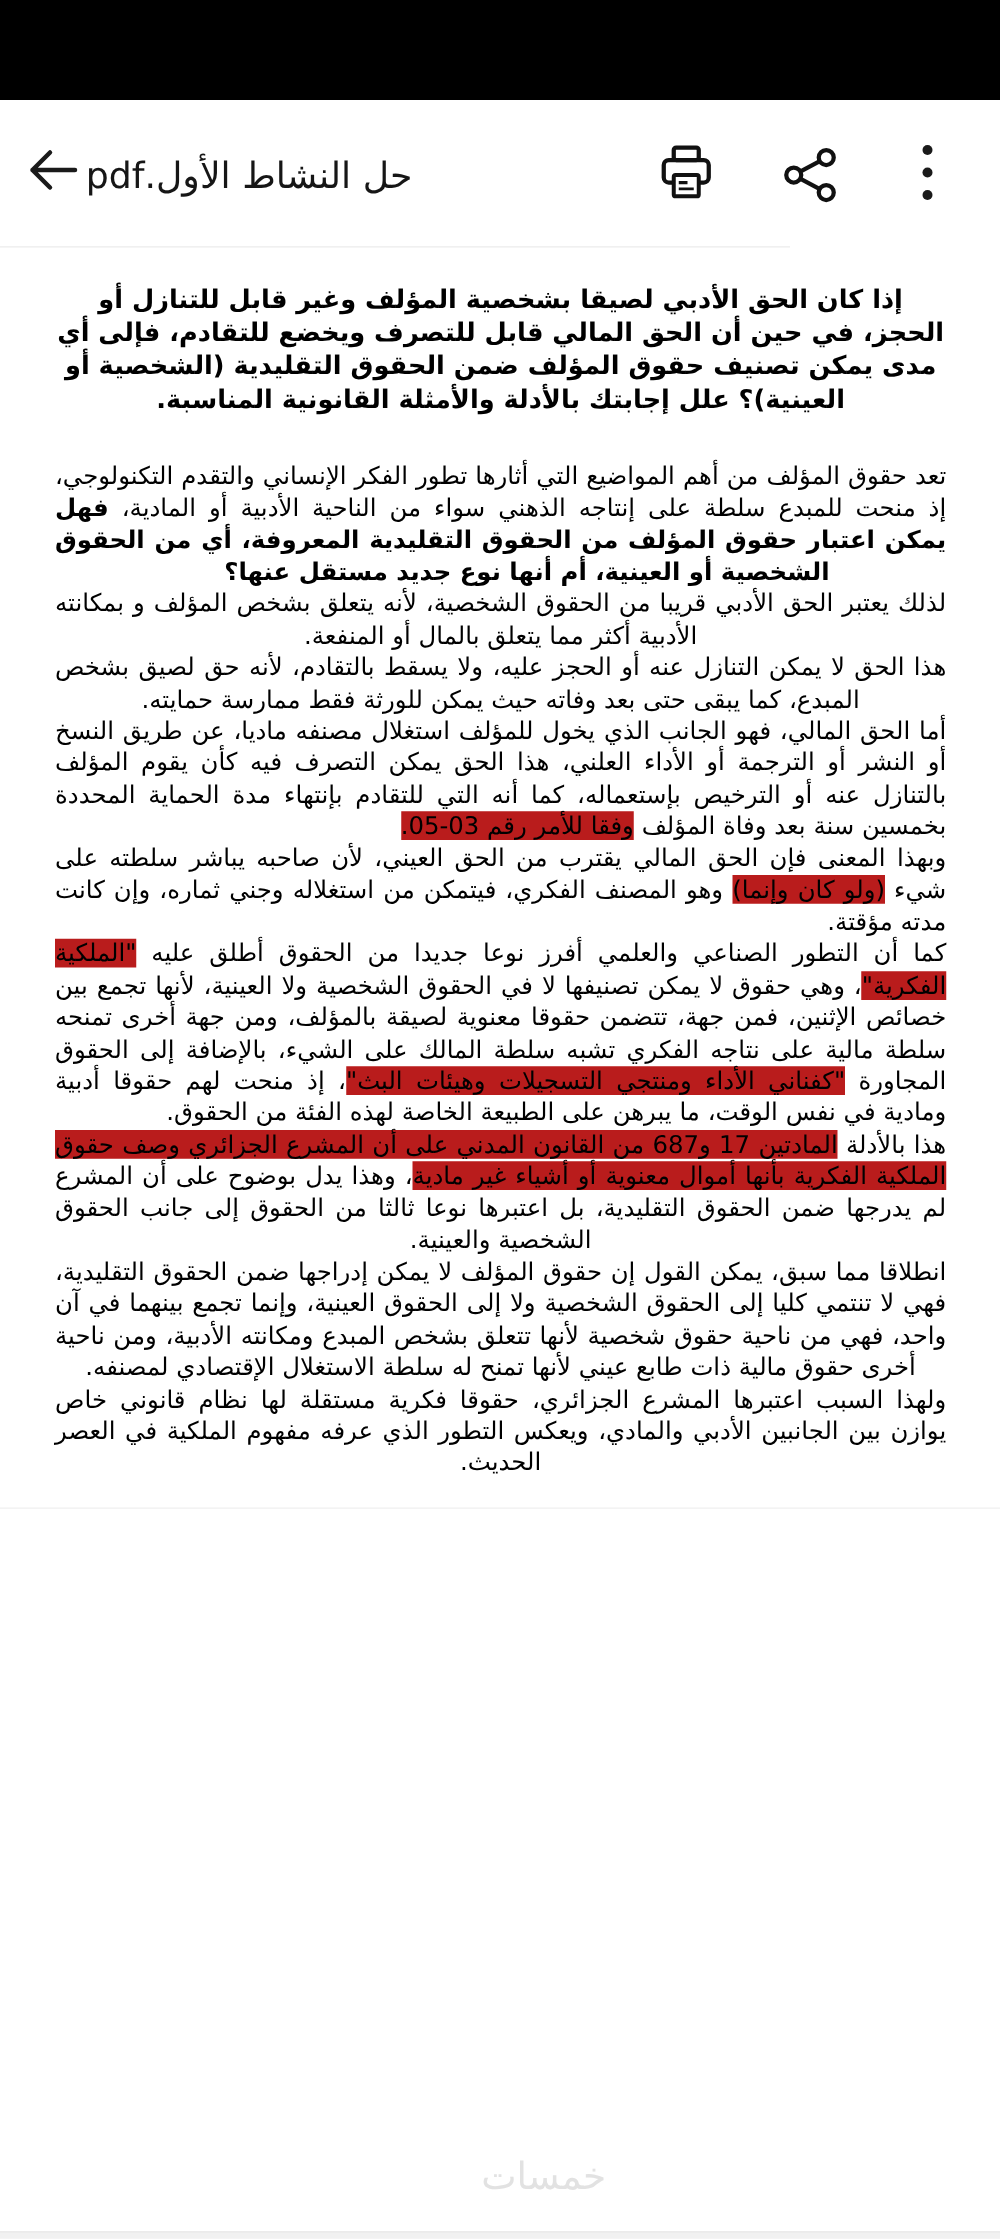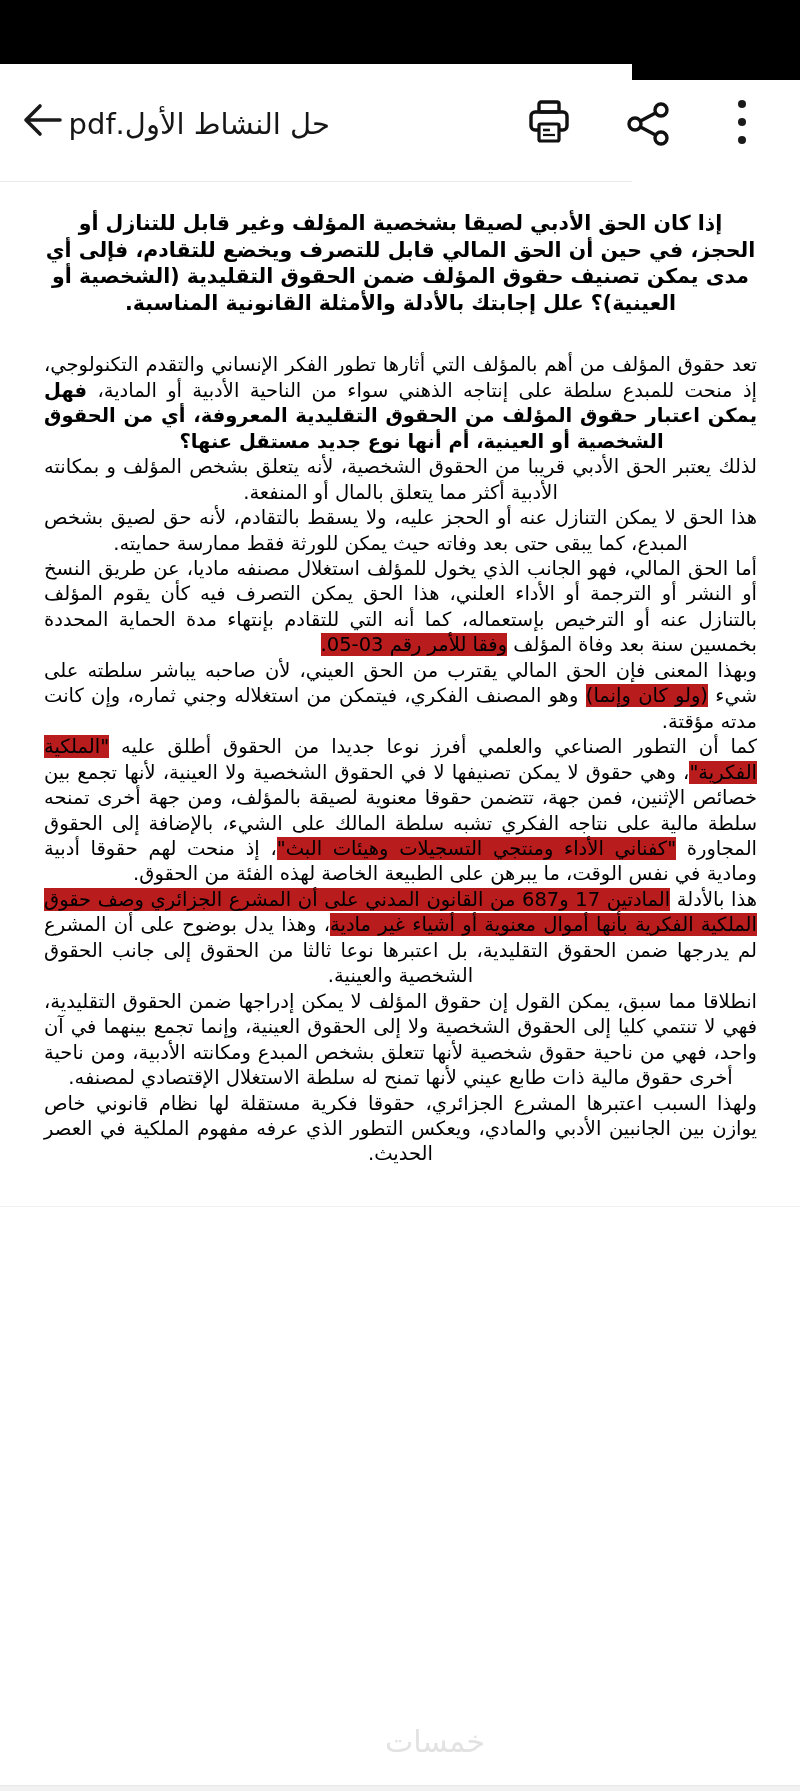--- a/index.html
+++ b/index.html
@@ -3,33 +3,33 @@
 <meta charset="utf-8">
 <style>
   html,body{margin:0;padding:0;}
   body{
     width:800px;height:1791px;position:relative;overflow:hidden;
     background:#ffffff;font-family:"DejaVu Sans",sans-serif;
   }
   
   .status-bar{position:absolute;top:0;left:0;width:800px;height:80px;background:#000000;}
   
-  .app-bar{position:absolute;top:64px;left:0;width:632px;height:117px;background:#ffffff;border-bottom:1px solid #ececec;}
+  .app-bar{position:absolute;top:80px;left:0;width:632px;height:117px;background:#ffffff;border-bottom:1px solid #ececec;}
   .app-bar .icon-btn{position:absolute;background:none;border:none;padding:0;cursor:pointer;}
   .back-btn{left:18px;top:32px;width:48px;height:48px;}
   .page-title{
     position:absolute;right:302px;top:36px;height:48px;line-height:48px;
     font-size:29px;color:#161616;direction:rtl;white-space:nowrap;
   }
   .print-btn{left:524px;top:33px;width:50px;height:50px;}
   .share-btn{left:626px;top:37px;width:46px;height:46px;}
   .menu-btn{left:726px;top:34px;width:32px;height:48px;display:flex;flex-direction:column;align-items:center;justify-content:center;gap:10px;}
   .menu-btn .dot{width:8px;height:8px;border-radius:50%;background:#1a1a1a;}
   
-  .doc{position:absolute;top:186px;left:0;width:800px;height:1587px;background:#ffffff;}
+  .doc{position:absolute;top:202px;left:0;width:800px;height:1587px;background:#ffffff;}
   .doc-inner{margin:0 43px 0 44px;direction:rtl;color:#000;}
   .doc-heading{
     margin:24px 0 0 0;font-weight:bold;font-size:20.5px;line-height:26.6px;
     text-align:center;color:#000;
   }
   .paragraphs{margin-top:36px;font-size:19.5px;line-height:25.45px;}
   .para{margin:0;text-align:justify;text-align-last:center;}
   .para.last-right{text-align-last:right;}
   .run-normal{}
   .run-bold{font-weight:bold;margin-left:42px;}
@@ -88,21 +88,21 @@
         <span class="dot"></span>
         <span class="dot"></span>
     </span>
   </button>
 </header>
 
 <main class="doc" dir="rtl" lang="ar">
   <div class="doc-inner">
     <p class="doc-heading">إذا كان الحق الأدبي لصيقا بشخصية المؤلف وغير قابل للتنازل أو الحجز، في حين أن الحق المالي قابل للتصرف ويخضع للتقادم، فإلى أي مدى يمكن تصنيف حقوق المؤلف ضمن الحقوق التقليدية (الشخصية أو العينية)؟ علل إجابتك بالأدلة والأمثلة القانونية المناسبة.</p>
     <div class="paragraphs">
-        <p class="para"><span class="run-normal">تعد حقوق المؤلف من أهم بالمؤلف التي أثارها تطور الفكر الإنساني والتقدم التكنولوجي، إذ منحت للمبدع سلطة على إنتاجه الذهني سواء من الناحية الأدبية أو المادية، </span><span class="run-bold">فهل يمكن اعتبار حقوق المؤلف من الحقوق التقليدية المعروفة، أي من الحقوق الشخصية أو العينية، أم أنها نوع جديد مستقل عنها؟</span></p>
+        <p class="para"><span class="run-normal">تعد حقوق المؤلف من أهم المواضيع التي أثارها تطور الفكر الإنساني والتقدم التكنولوجي، إذ منحت للمبدع سلطة على إنتاجه الذهني سواء من الناحية الأدبية أو المادية، </span><span class="run-bold">فهل يمكن اعتبار حقوق المؤلف من الحقوق التقليدية المعروفة، أي من الحقوق الشخصية أو العينية، أم أنها نوع جديد مستقل عنها؟</span></p>
         <p class="para"><span class="run-normal">لذلك يعتبر الحق الأدبي قريبا من الحقوق الشخصية، لأنه يتعلق بشخص المؤلف و بمكانته الأدبية أكثر مما يتعلق بالمال أو المنفعة.</span></p>
         <p class="para"><span class="run-normal">هذا الحق لا يمكن التنازل عنه أو الحجز عليه، ولا يسقط بالتقادم، لأنه حق لصيق بشخص المبدع، كما يبقى حتى بعد وفاته حيث يمكن للورثة فقط ممارسة حمايته.</span></p>
         <p class="para last-right"><span class="run-normal">أما الحق المالي، فهو الجانب الذي يخول للمؤلف استغلال مصنفه ماديا، عن طريق النسخ أو النشر أو الترجمة أو الأداء العلني، هذا الحق يمكن التصرف فيه كأن يقوم المؤلف بالتنازل عنه أو الترخيص بإستعماله، كما أنه التي للتقادم بإنتهاء مدة الحماية المحددة بخمسين سنة بعد وفاة المؤلف </span><span class="run-highlight">وفقا للأمر رقم 03-05.</span></p>
         <p class="para last-right"><span class="run-normal">وبهذا المعنى فإن الحق المالي يقترب من الحق العيني، لأن صاحبه يباشر سلطته على شيء </span><span class="run-highlight">(ولو كان وإنما)</span><span class="run-normal"> وهو المصنف الفكري، فيتمكن من استغلاله وجني ثماره، وإن كانت مدته مؤقتة.</span></p>
         <p class="para last-right"><span class="run-normal">كما أن التطور الصناعي والعلمي أفرز نوعا جديدا من الحقوق أطلق عليه </span><span class="run-highlight">"الملكية الفكرية"</span><span class="run-normal">، وهي حقوق لا يمكن تصنيفها لا في الحقوق الشخصية ولا العينية، لأنها تجمع بين خصائص الإثنين، فمن جهة، تتضمن حقوقا معنوية لصيقة بالمؤلف، ومن جهة أخرى تمنحه سلطة مالية على نتاجه الفكري تشبه سلطة المالك على الشيء، بالإضافة إلى الحقوق المجاورة </span><span class="run-highlight">"كفناني الأداء ومنتجي التسجيلات وهيئات البث"</span><span class="run-normal">، إذ منحت لهم حقوقا أدبية ومادية في نفس الوقت، ما يبرهن على الطبيعة الخاصة لهذه الفئة من الحقوق.</span></p>
         <p class="para"><span class="run-normal">هذا بالأدلة </span><span class="run-highlight">المادتين 17 و687 من القانون المدني على أن المشرع الجزائري وصف حقوق الملكية الفكرية بأنها أموال معنوية أو أشياء غير مادية</span><span class="run-normal">، وهذا يدل بوضوح على أن المشرع لم يدرجها ضمن الحقوق التقليدية، بل اعتبرها نوعا ثالثا من الحقوق إلى جانب الحقوق الشخصية والعينية.</span></p>
         <p class="para"><span class="run-normal">انطلاقا مما سبق، يمكن القول إن حقوق المؤلف لا يمكن إدراجها ضمن الحقوق التقليدية، فهي لا تنتمي كليا إلى الحقوق الشخصية ولا إلى الحقوق العينية، وإنما تجمع بينهما في آن واحد، فهي من ناحية حقوق شخصية لأنها تتعلق بشخص المبدع ومكانته الأدبية، ومن ناحية أخرى حقوق مالية ذات طابع عيني لأنها تمنح له سلطة الاستغلال الإقتصادي لمصنفه.</span></p>
         <p class="para"><span class="run-normal">ولهذا السبب اعتبرها المشرع الجزائري، حقوقا فكرية مستقلة لها نظام قانوني خاص يوازن بين الجانبين الأدبي والمادي، ويعكس التطور الذي عرفه مفهوم الملكية في العصر الحديث.</span></p>
       </div>
   </div>

